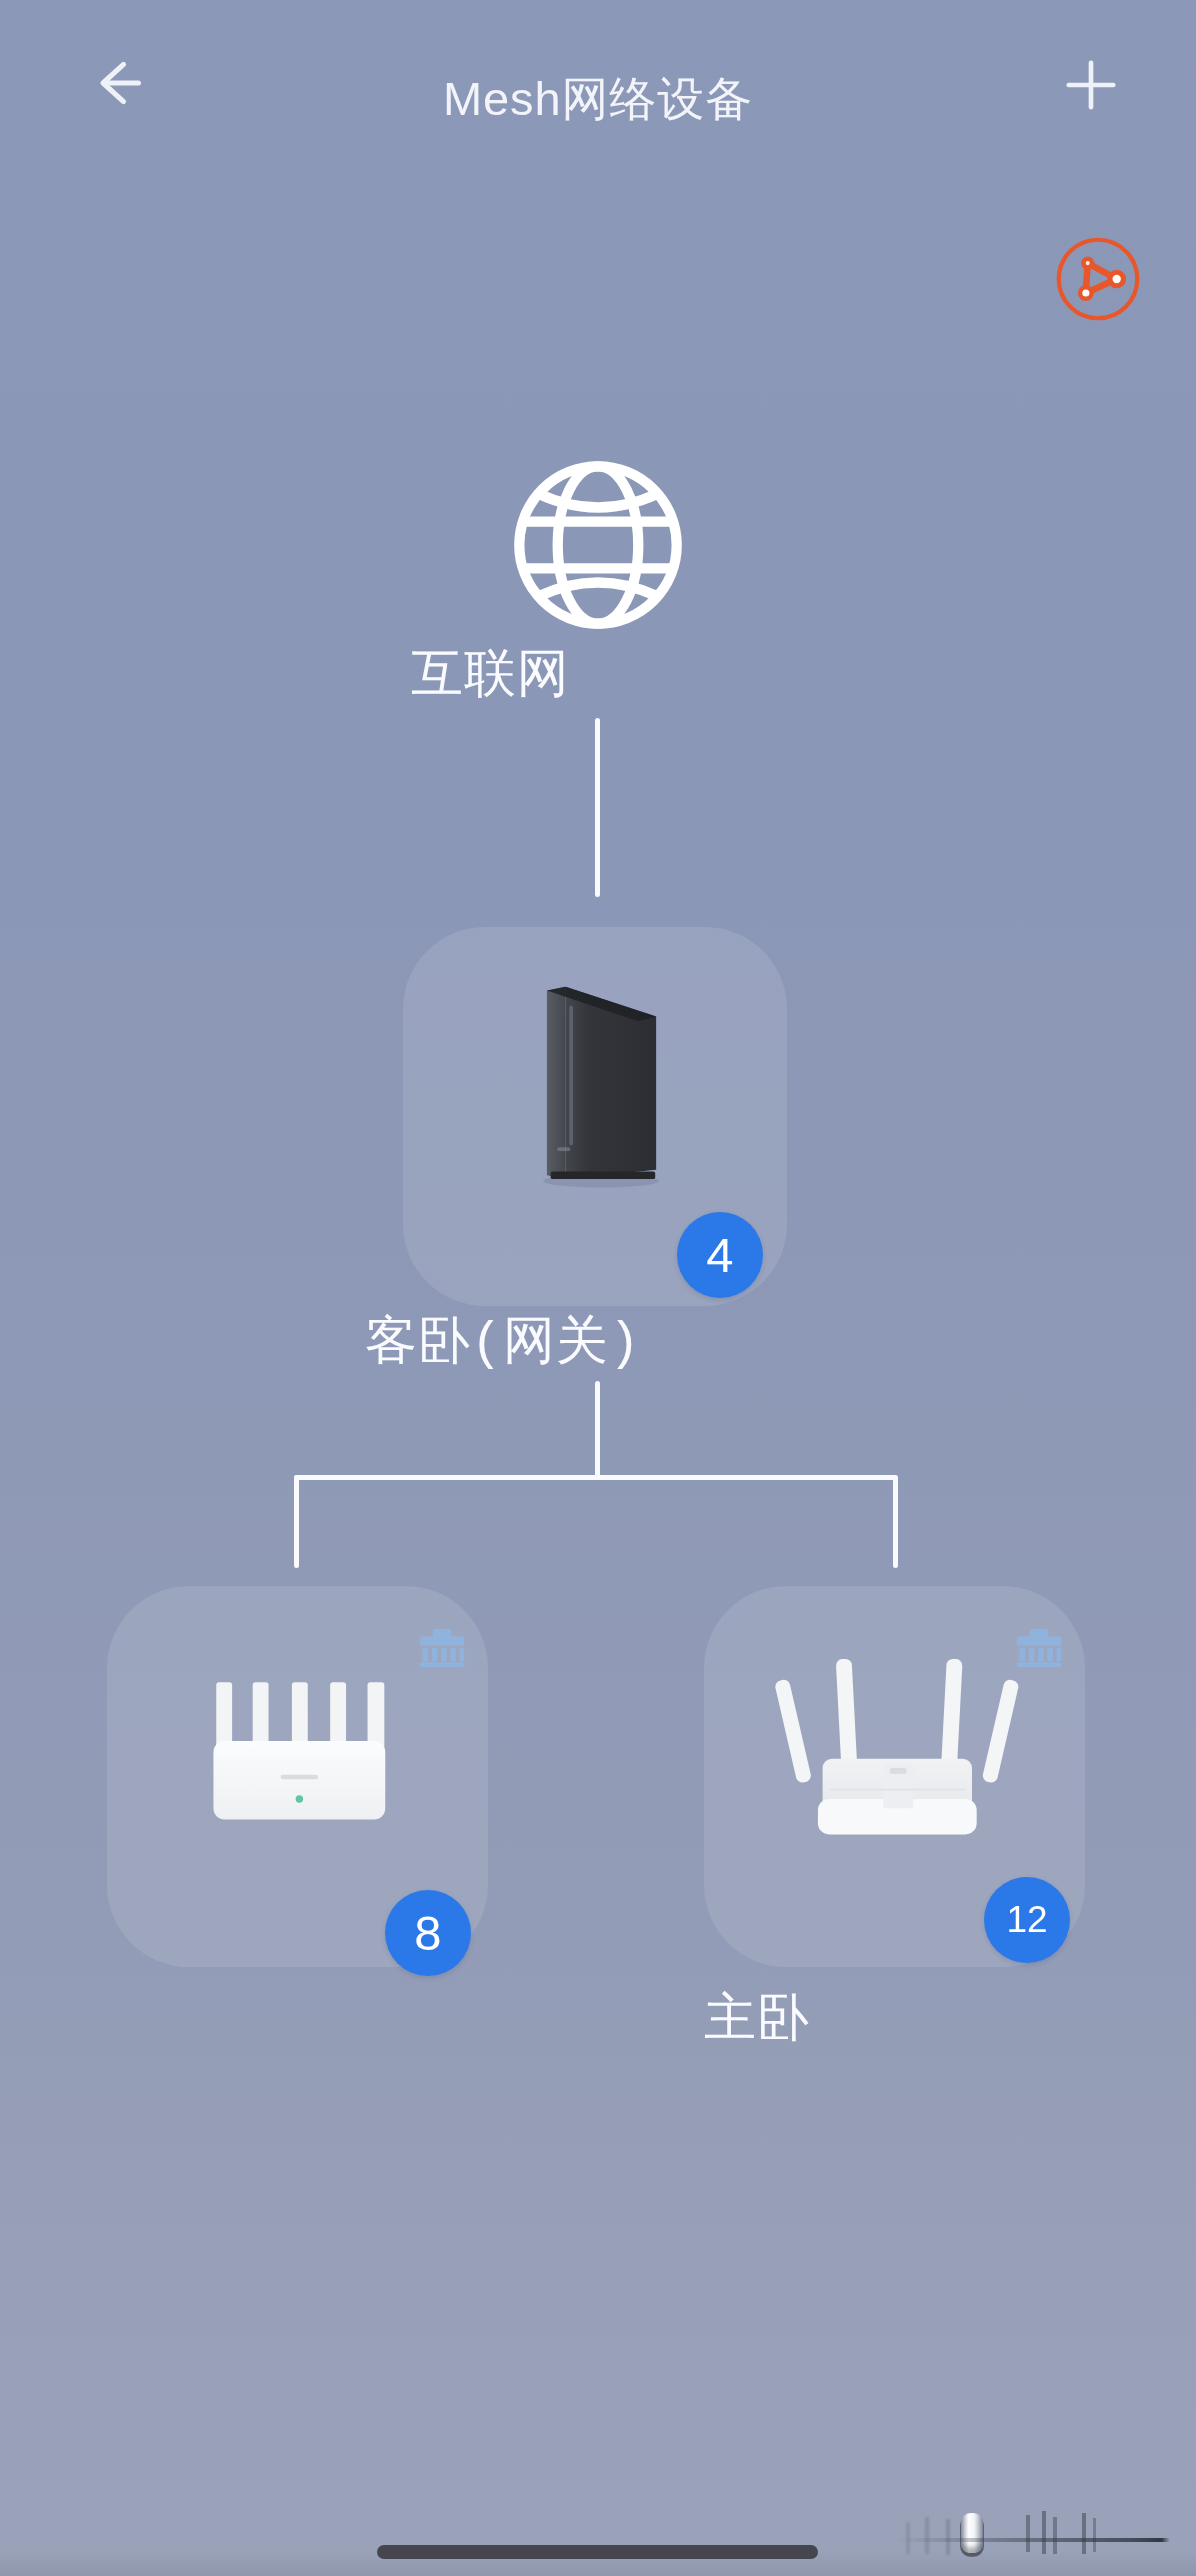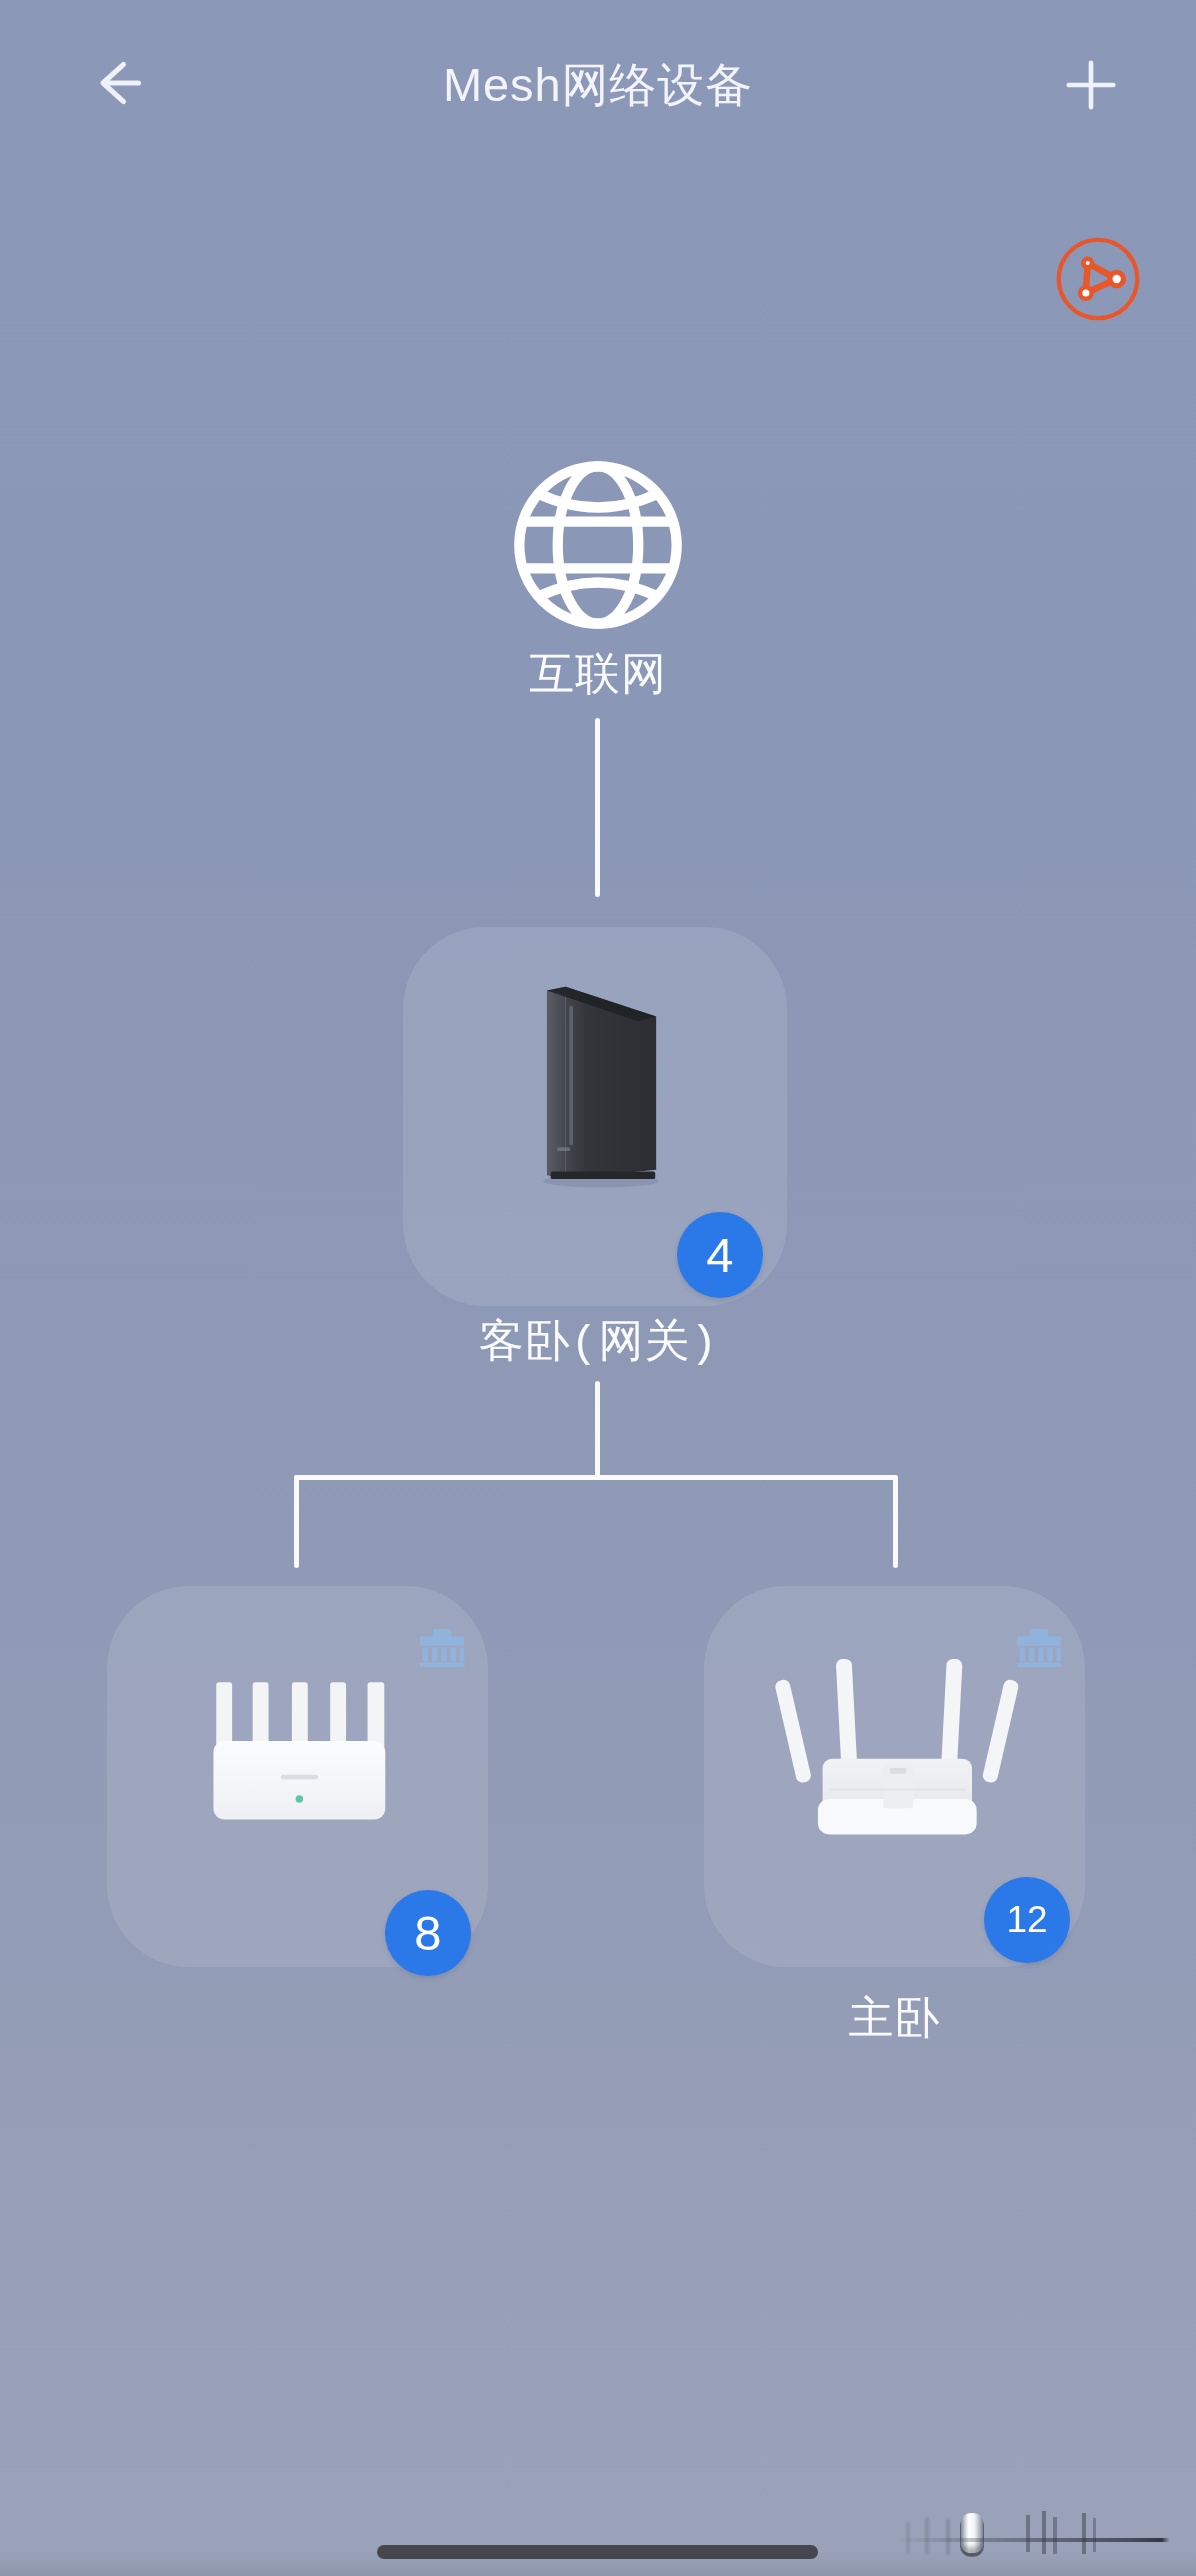--- a/index.html
+++ b/index.html
@@ -5,27 +5,27 @@
   html,body{margin:0;padding:0;background:#666;}
   .screen{
     position:relative;width:1196px;height:2576px;overflow:hidden;
     background:linear-gradient(180deg,#8c98b7 0%,#8b97b6 30%,#8e99b6 55%,#939cb6 75%,#97a0b6 88%,#99a2b8 99%,#8e97ac 100%);
     font-family:"Liberation Sans","DejaVu Sans",sans-serif;
     -webkit-font-smoothing:antialiased;
   }
   .abs{position:absolute;}
   
   .title{
-    left:0;right:0;top:60px;text-align:center;
+    left:0;right:0;top:74px;text-align:center;
     font-size:47px;line-height:50px;color:#f2f4f9;letter-spacing:0.9px;
   }
   .icon-btn{display:flex;align-items:center;justify-content:center;cursor:pointer;}
   
   .node-label{
-    text-align:center;font-size:45px;line-height:49px;color:#fafbff;letter-spacing:0.9px;
+    text-align:left;font-size:52px;line-height:49px;color:#fafbff;letter-spacing:0.9px;
   }
   
   .line{background:#f8fafc;border-radius:2.8px;}
   
   .card{
     background:rgba(255,255,255,0.11);
     border-radius:82px;
   }
   .badge{
     display:flex;align-items:center;justify-content:center;

